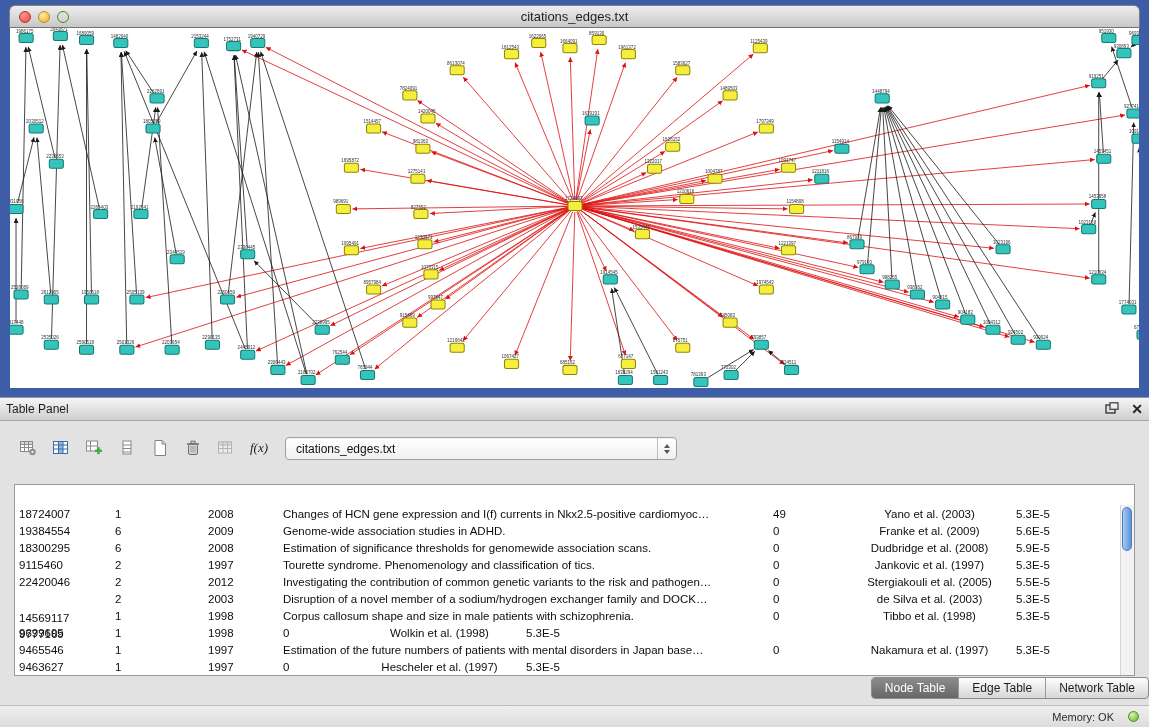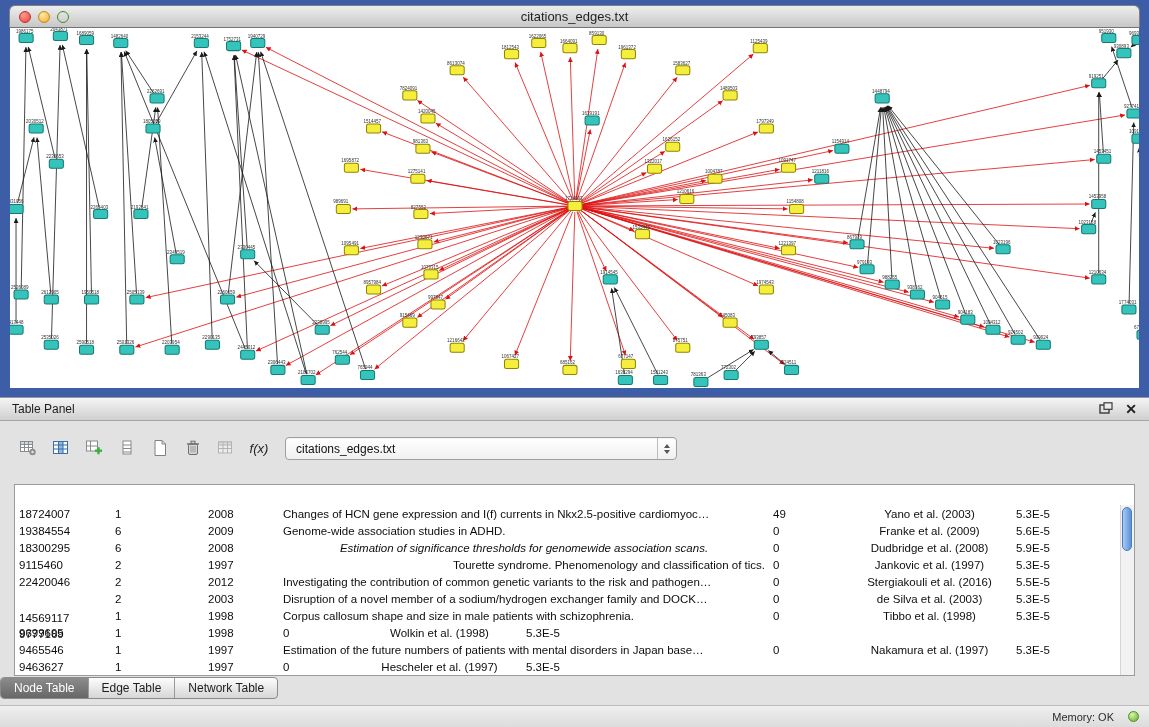--- a/index.html
+++ b/index.html
@@ -21,29 +21,29 @@
   .light.yellow{background:radial-gradient(circle at 35% 30%,#ffe9a8,#f5ab27);border:1px solid #c08a1c;}
   .light.green{background:radial-gradient(circle at 35% 30%,#c9f2a8,#54b833;);border:1px solid #3f8f26;}
   .wtitle{flex:1;text-align:center;font-size:13px;color:#1f1f1f;}
   .canvas{position:absolute;left:10px;top:28px;width:1129px;height:360px;background:#ffffff;}
   .canvas svg{display:block;}
   
   .panel-header{
     position:absolute;left:0;top:397px;width:1149px;height:24px;box-sizing:border-box;
     background:linear-gradient(#f5f5f5,#cfcfcf);
     border-top:1px solid #97979a;border-bottom:1px solid #a6a6a6;
-    display:flex;align-items:center;padding:0 12px;font-size:12px;color:#1d1d1d;
+    display:flex;align-items:center;padding:0 6px;font-size:12px;color:#1d1d1d;
   }
   .ph-icons{margin-left:auto;display:flex;align-items:center;gap:12px;}
   .close-ic{font-size:14px;font-weight:bold;color:#222;line-height:1;cursor:default;}
   .panel-body{position:absolute;left:0;top:421px;width:1149px;height:284px;background:#e2e2e2;}
   
   .toolbar{position:absolute;left:16px;top:12px;height:30px;display:flex;align-items:center;gap:9px;}
   .tool-btn{width:24px;height:24px;display:flex;align-items:center;justify-content:center;}
-  .fx{font-family:Liberation Sans, sans-serif;font-style:italic;font-size:13px;color:#1c1c1c;}
+  .fx{font-family:Liberation Serif, serif;font-style:italic;font-size:13px;color:#1c1c1c;}
   .combo{
     position:absolute;left:285px;top:16px;width:392px;height:23px;box-sizing:border-box;
     border:1px solid #9f9f9f;border-radius:4px;background:linear-gradient(#ffffff,#f0f0f0);
     display:flex;align-items:center;padding-left:10px;font-size:12px;color:#111;
     box-shadow:inset 0 1px 1px rgba(0,0,0,.05);
   }
   .combo-arrows{margin-left:auto;width:18px;align-self:stretch;border-left:1px solid #bcbcbc;
     display:flex;flex-direction:column;align-items:center;justify-content:center;gap:2px;}
   .tri-up{width:0;height:0;border-left:3.5px solid transparent;border-right:3.5px solid transparent;border-bottom:4.5px solid #555;}
   .tri-down{width:0;height:0;border-left:3.5px solid transparent;border-right:3.5px solid transparent;border-top:4.5px solid #555;}
@@ -56,21 +56,21 @@
     border-bottom:1px solid #9db6ca;font-size:12px;color:#1c1c1c;}
   .th{display:flex;align-items:center;justify-content:center;border-right:1px solid #b6c9da;box-sizing:border-box;white-space:nowrap;overflow:hidden;}
   .th.fill{flex:1;border-right:none;}
   .tbody{position:absolute;left:0;top:20px;right:14px;bottom:0;overflow:hidden;background:#fff;}
   .tr{display:flex;height:17px;align-items:center;font-size:11.5px;color:#0d0d0d;}
   .td{box-sizing:border-box;padding:0 4px;white-space:nowrap;overflow:hidden;}
   .vscroll{position:absolute;top:20px;right:0;bottom:0;width:14px;background:#f2f2f2;border-left:1px solid #d6d6d6;box-sizing:border-box;}
   .thumb{position:absolute;top:2px;left:1px;width:10px;height:44px;border-radius:6px;box-sizing:border-box;
     background:linear-gradient(90deg,#a9caf1,#5a90da);border:1px solid #4a7cc0;}
   
-  .tabs-wrap{position:absolute;left:0;top:256px;width:100%;display:flex;justify-content:flex-start;}
+  .tabs-wrap{position:absolute;left:0;top:256px;width:100%;display:flex;justify-content:flex-end;}
   .segmented{display:flex;height:20px;border:1px solid #8b8b8b;border-radius:4px;overflow:hidden;
     background:linear-gradient(#fdfdfd,#d6d6d6);}
   .seg-tab{display:flex;align-items:center;padding:0 13px;font-size:12px;color:#1d1d1d;border-right:1px solid #9a9a9a;}
   .seg-tab:last-child{border-right:none;}
   .seg-tab.selected{background:linear-gradient(#8c8c8c,#676767);color:#fff;}
   
   .statusbar{
     position:absolute;left:0;bottom:0;width:1149px;height:22px;box-sizing:border-box;
     background:linear-gradient(#efefef,#dcdcdc);border-top:1px solid #bdbdbd;
     display:flex;align-items:center;justify-content:flex-end;gap:14px;padding-right:10px;
@@ -757,41 +757,41 @@
           <div class="td" style="width: 75px; text-align: left;">2009</div>
           <div class="td" style="width: 490px; text-align: left;">Genome-wide association studies in ADHD.</div>
           <div class="td" style="width: 78px; text-align: left;">0</div>
           <div class="td" style="width: 165px; text-align: center;">Franke et al. (2009)</div>
           <div class="td" style="width: 85px; text-align: left;">5.6E-5</div>
         </div>
         <div class="tr">
           <div class="td" style="width: 96px; text-align: left;">18300295</div>
           <div class="td" style="width: 93px; text-align: left;">6</div>
           <div class="td" style="width: 75px; text-align: left;">2008</div>
-          <div class="td" style="width: 490px; text-align: center; font-style: italic;">Estimation of significance thresholds for genomewide association scans.</div>
+          <div class="td" style="width: 490px; text-align: left;">Estimation of significance thresholds for genomewide association scans.</div>
           <div class="td" style="width: 78px; text-align: left;">0</div>
           <div class="td" style="width: 165px; text-align: center;">Dudbridge et al. (2008)</div>
           <div class="td" style="width: 85px; text-align: left;">5.9E-5</div>
         </div>
         <div class="tr">
           <div class="td" style="width: 96px; text-align: left;">9115460</div>
           <div class="td" style="width: 93px; text-align: left;">2</div>
           <div class="td" style="width: 75px; text-align: left;">1997</div>
-          <div class="td" style="width: 490px; text-align: right;">Tourette syndrome. Phenomenology and classification of tics.</div>
+          <div class="td" style="width: 490px; text-align: left;">Tourette syndrome. Phenomenology and classification of tics.</div>
           <div class="td" style="width: 78px; text-align: left;">0</div>
           <div class="td" style="width: 165px; text-align: center;">Jankovic et al. (1997)</div>
           <div class="td" style="width: 85px; text-align: left;">5.3E-5</div>
         </div>
         <div class="tr">
           <div class="td" style="width: 96px; text-align: left;">22420046</div>
           <div class="td" style="width: 93px; text-align: left;">2</div>
           <div class="td" style="width: 75px; text-align: left;">2012</div>
           <div class="td" style="width: 490px; text-align: left;">Investigating the contribution of common genetic variants to the risk and pathogen…</div>
           <div class="td" style="width: 78px; text-align: left;">0</div>
-          <div class="td" style="width: 165px; text-align: center;">Stergiakouli et al. (2016)</div>
+          <div class="td" style="width: 165px; text-align: center;">Stergiakouli et al. (2005)</div>
           <div class="td" style="width: 85px; text-align: left;">5.5E-5</div>
         </div>
         <div class="tr">
           <div class="td" style="width: 96px; text-align: left; margin-top: 38px;">14569117</div>
           <div class="td" style="width: 93px; text-align: left;">2</div>
           <div class="td" style="width: 75px; text-align: left;">2003</div>
           <div class="td" style="width: 490px; text-align: left;">Disruption of a novel member of a sodium/hydrogen exchanger family and DOCK…</div>
           <div class="td" style="width: 78px; text-align: left;">0</div>
           <div class="td" style="width: 165px; text-align: center;">de Silva et al. (2003)</div>
           <div class="td" style="width: 85px; text-align: left;">5.3E-5</div>

